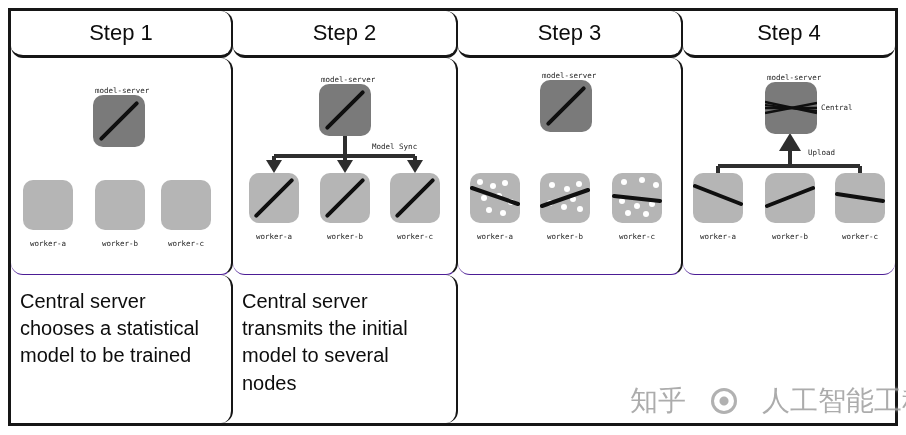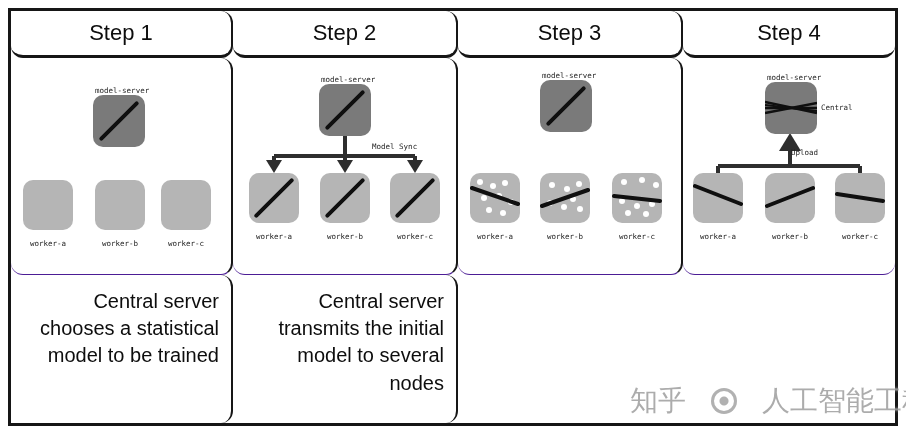--- a/index.html
+++ b/index.html
@@ -15,21 +15,21 @@
     grid-template-rows:47px 217px 1fr;
   }
   .cell { box-sizing:border-box; border-right:2px solid #161616;border-radius:12px; }
   .cell.last { border-right:none; }
   .hcell {
     border-bottom:3px solid #161616;
     display:flex; align-items:center; justify-content:center;
     font-size:22px; color:#0d0d0d;
   }
   .dcell { border-bottom:1px solid #4c1d95; position:relative; overflow:hidden; }
-  .tcell { padding:13px 12px 0 9px; font-size:20px; line-height:1.36; color:#0d0d0d;text-align:right; }
+  .tcell { padding:13px 12px 0 9px; font-size:20px; line-height:1.36; color:#0d0d0d; }
 
   .node { position:absolute; border-radius:10px; overflow:hidden; }
   .srv  { width:52px; height:52px; background:#7a7a7a; }
   .wrk  { width:50px; height:50px; background:#b5b5b5; }
   .diag {
     position:absolute; left:50%; top:50%; width:54px; height:4px;
     background:#0f0f0f; border-radius:2px;
     transform:translate(-50%,-50%) rotate(-45deg);
   }
   .mlabel {
@@ -168,21 +168,21 @@
       <span class="mlabel" style="left:84px; top:15px;">model-server</span>
       <div class="node srv" style="left:82px; top:24px;">
         <svg class="nodesvg" width="52" height="52" viewBox="0 0 52 52">
           <line x1="0" y1="20" x2="52" y2="31" stroke="#0f0f0f" stroke-width="2.6"></line>
           <line x1="0" y1="31" x2="52" y2="21" stroke="#0f0f0f" stroke-width="2.6"></line>
           <line x1="0" y1="26" x2="52" y2="26" stroke="#0f0f0f" stroke-width="2.6"></line>
           <line x1="0" y1="23" x2="52" y2="29" stroke="#0f0f0f" stroke-width="2.2"></line>
         </svg>
       </div>
       <span class="mlabel" style="left:138px; top:45px;">Central</span>
-      <span class="mlabel" style="left:108px; top:90px;">Upload</span>
+      <span class="mlabel" style="left:125px; top:90px;">Upload</span>
       <div class="node wrk" style="left:10px; top:115px;">
         <svg class="nodesvg" width="50" height="50" viewBox="0 0 50 50">
           <line x1="2" y1="13" x2="48" y2="31" stroke="#0f0f0f" stroke-width="4" stroke-linecap="round"></line>
         </svg>
       </div>
       <div class="node wrk" style="left:82px; top:115px;">
         <svg class="nodesvg" width="50" height="50" viewBox="0 0 50 50">
           <line x1="2" y1="33" x2="48" y2="15" stroke="#0f0f0f" stroke-width="4" stroke-linecap="round"></line>
         </svg>
       </div>

